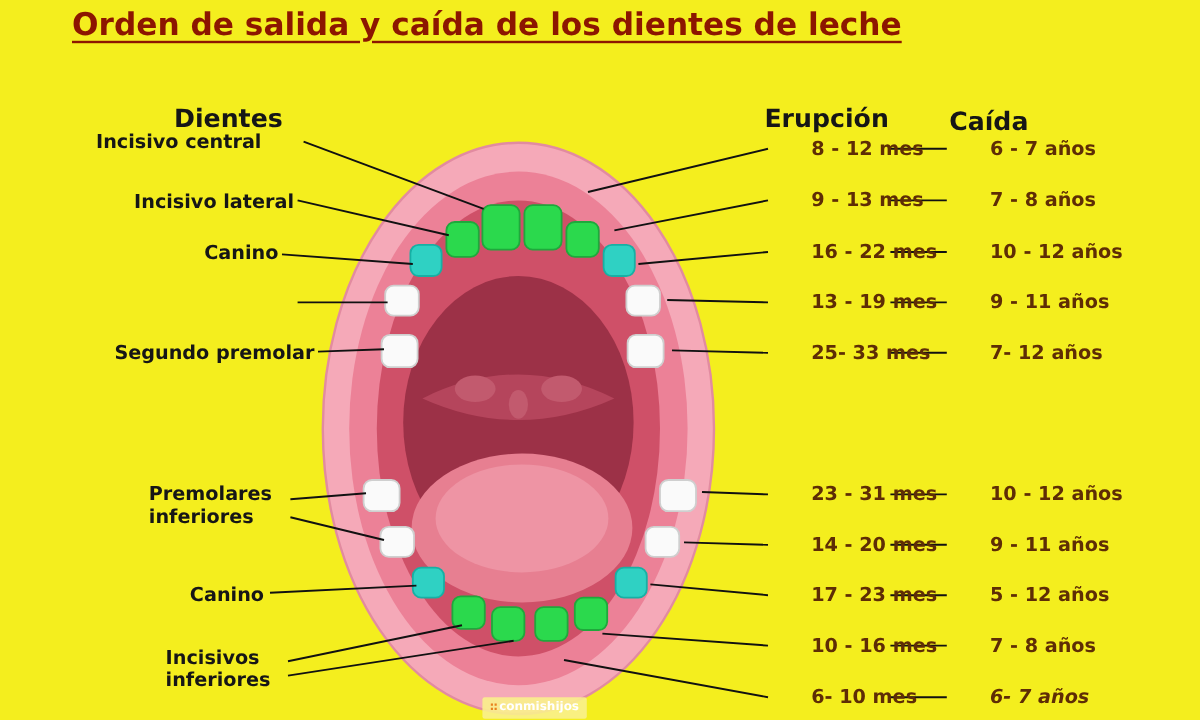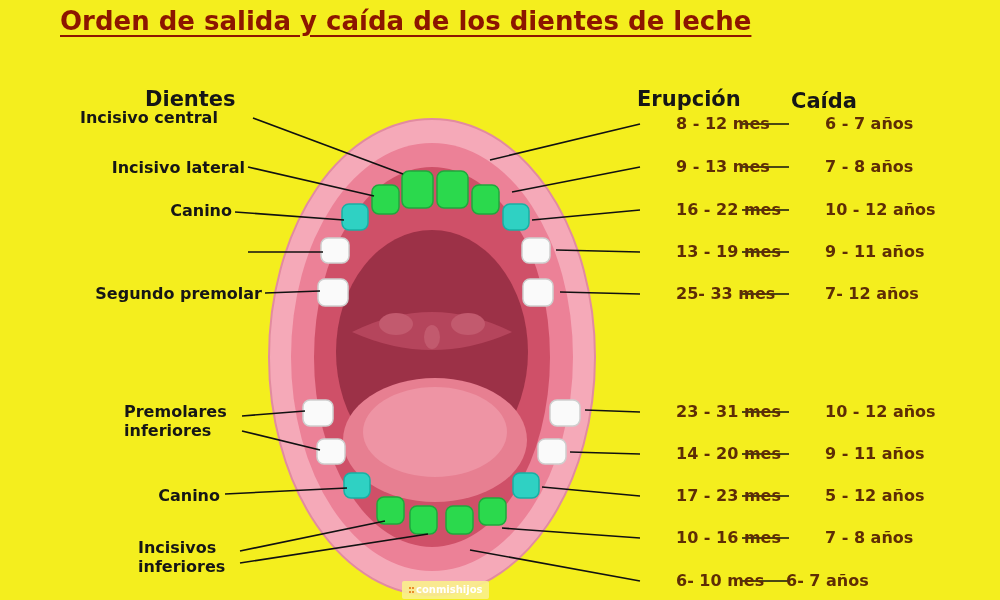--- a/index.html
+++ b/index.html
@@ -137,19 +137,19 @@
   <span class="val" style="top:284px;left:794px;">7- 12 años</span>
   <span class="val" style="top:402px;left:645px;">23 - 31 mes</span>
   <span class="val" style="top:402px;left:794px;">10 - 12 años</span>
   <span class="val" style="top:444px;left:645px;">14 - 20 mes</span>
   <span class="val" style="top:444px;left:794px;">9 - 11 años</span>
   <span class="val" style="top:486px;left:645px;">17 - 23 mes</span>
   <span class="val" style="top:486px;left:794px;">5 - 12 años</span>
   <span class="val" style="top:528px;left:645px;">10 - 16 mes</span>
   <span class="val" style="top:528px;left:794px;">7 - 8 años</span>
   <span class="val" style="top:571px;left:645px;">6- 10 mes</span>
-  <span class="val" style="top:571px;left:755px;">6- 7 años</span>
+  <span class="val" style="top:571px;left:794px;font-style:italic;">6- 7 años</span>
 
   <div class="watermark">
     <span class="wm-icon">::</span><span>conmishijos</span>
   </div>
 
 </div>
 
 </body></html>

